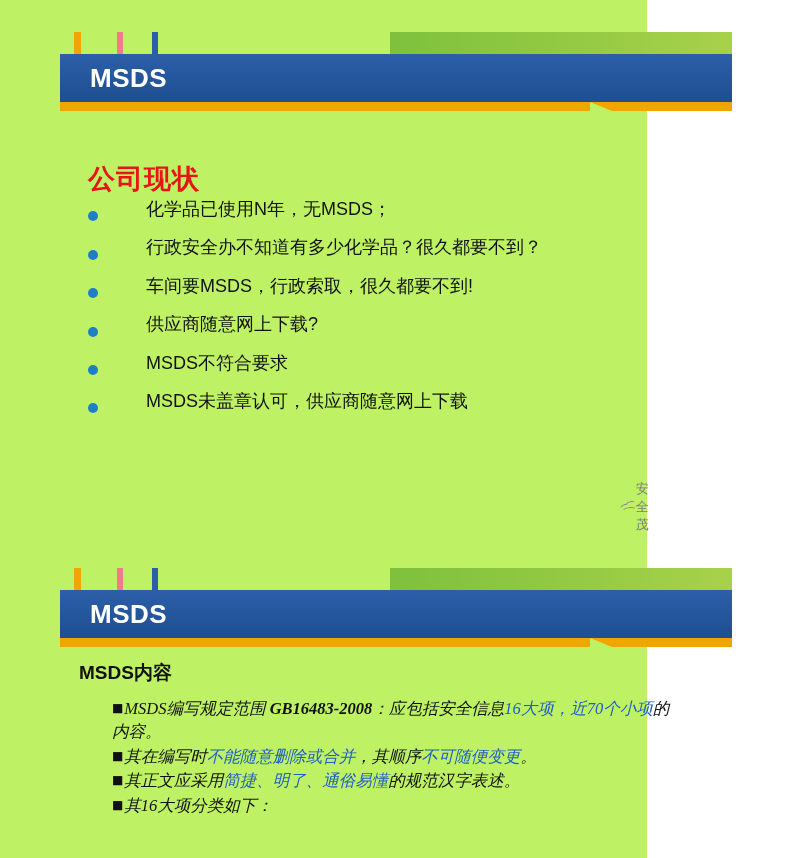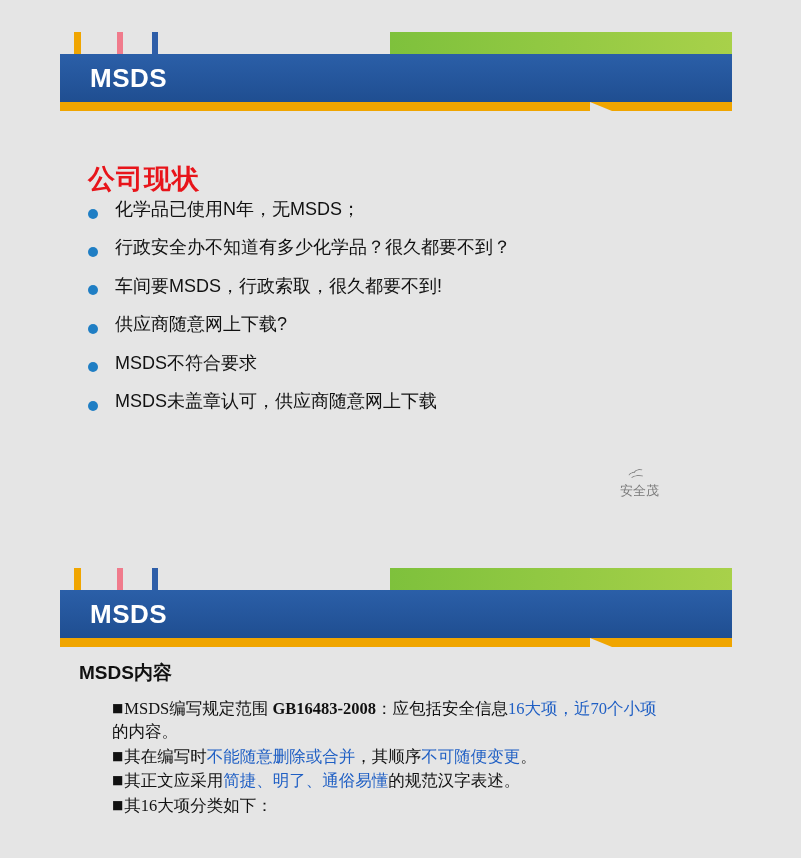--- a/index.html
+++ b/index.html
@@ -12,22 +12,22 @@
     height: 858px;
     font-family: "Liberation Sans", sans-serif;
     color: #1a1a1a;
     position: relative;
     overflow: hidden;
   }
 
   .slide {
     position: absolute;
     left: 0;
-    width: 801px;
-    background: #e5e5e5;
+    width: 647px;
+    background: #bef264;
   }
 
   
   .tickbar {
     position: absolute;
     left: 60px;
     width: 672px;
     height: 34px;
   }
   .tick {
@@ -90,22 +90,23 @@
     color: #e8141a;
     letter-spacing: 1px;
   }
   .bullets {
     position: absolute;
     left: 88px;
     width: 620px;
   }
   .bullet-row {
     display: flex;
-    align-items: center;
+    align-items: flex-end;
     margin-bottom: 15px;
+    gap: 31px;
   }
   .bullet-dot {
     width: 10px;
     height: 10px;
     border-radius: 50%;
     background: #1f7ec4;
     margin-top: 8px;
     margin-right: 17px;
     flex: 0 0 auto;
   }
@@ -211,21 +212,21 @@
     <div class="bullet-row">
       <span class="bullet-dot"></span>
       <span class="bullet-text">MSDS不符合要求</span>
     </div>
     <div class="bullet-row">
       <span class="bullet-dot"></span>
       <span class="bullet-text">MSDS未盖章认可，供应商随意网上下载</span>
     </div>
   </div>
 
-  <div class="watermark" style="left:620px; top:468px;flex-direction:column;">
+  <div class="watermark" style="left:620px; top:480px;">
     <span class="wm-logo">
       <span class="arc a1"></span>
       <span class="arc a2"></span>
       <span class="arc a3"></span>
     </span>
     <span>安全茂</span>
   </div>
 
 </div>
 
@@ -239,20 +240,20 @@
   </div>
 
   <div class="titleband" style="top:50px;">
     <div class="title">MSDS</div>
   </div>
   <div class="yellowbar" style="top:98px;"></div>
   <div class="yellowbar2" style="top:98px;"></div>
 
   <div class="heading-black" style="top:120px;">MSDS内容</div>
 
-  <div class="para-block" style="top:157px;">
+  <div class="para-block" style="top:157px;font-style:italic;">
     <div class="para"><span class="sq">■</span><span>MSDS编写规定范围 </span><span class="b">GB16483-2008</span><span>：应包括安全信息</span><span class="blue">16大项，近70个小项</span><span>的内容。</span></div>
     <div class="para"><span class="sq">■</span><span>其在编写时</span><span class="blue">不能随意删除或合并</span><span>，其顺序</span><span class="blue">不可随便变更</span><span>。</span></div>
     <div class="para"><span class="sq">■</span><span>其正文应采用</span><span class="blue">简捷、明了、通俗易懂</span><span>的规范汉字表述。</span></div>
     <div class="para"><span class="sq">■</span><span>其16大项分类如下：</span></div>
   </div>
 
 </div>
 
 </body></html>

